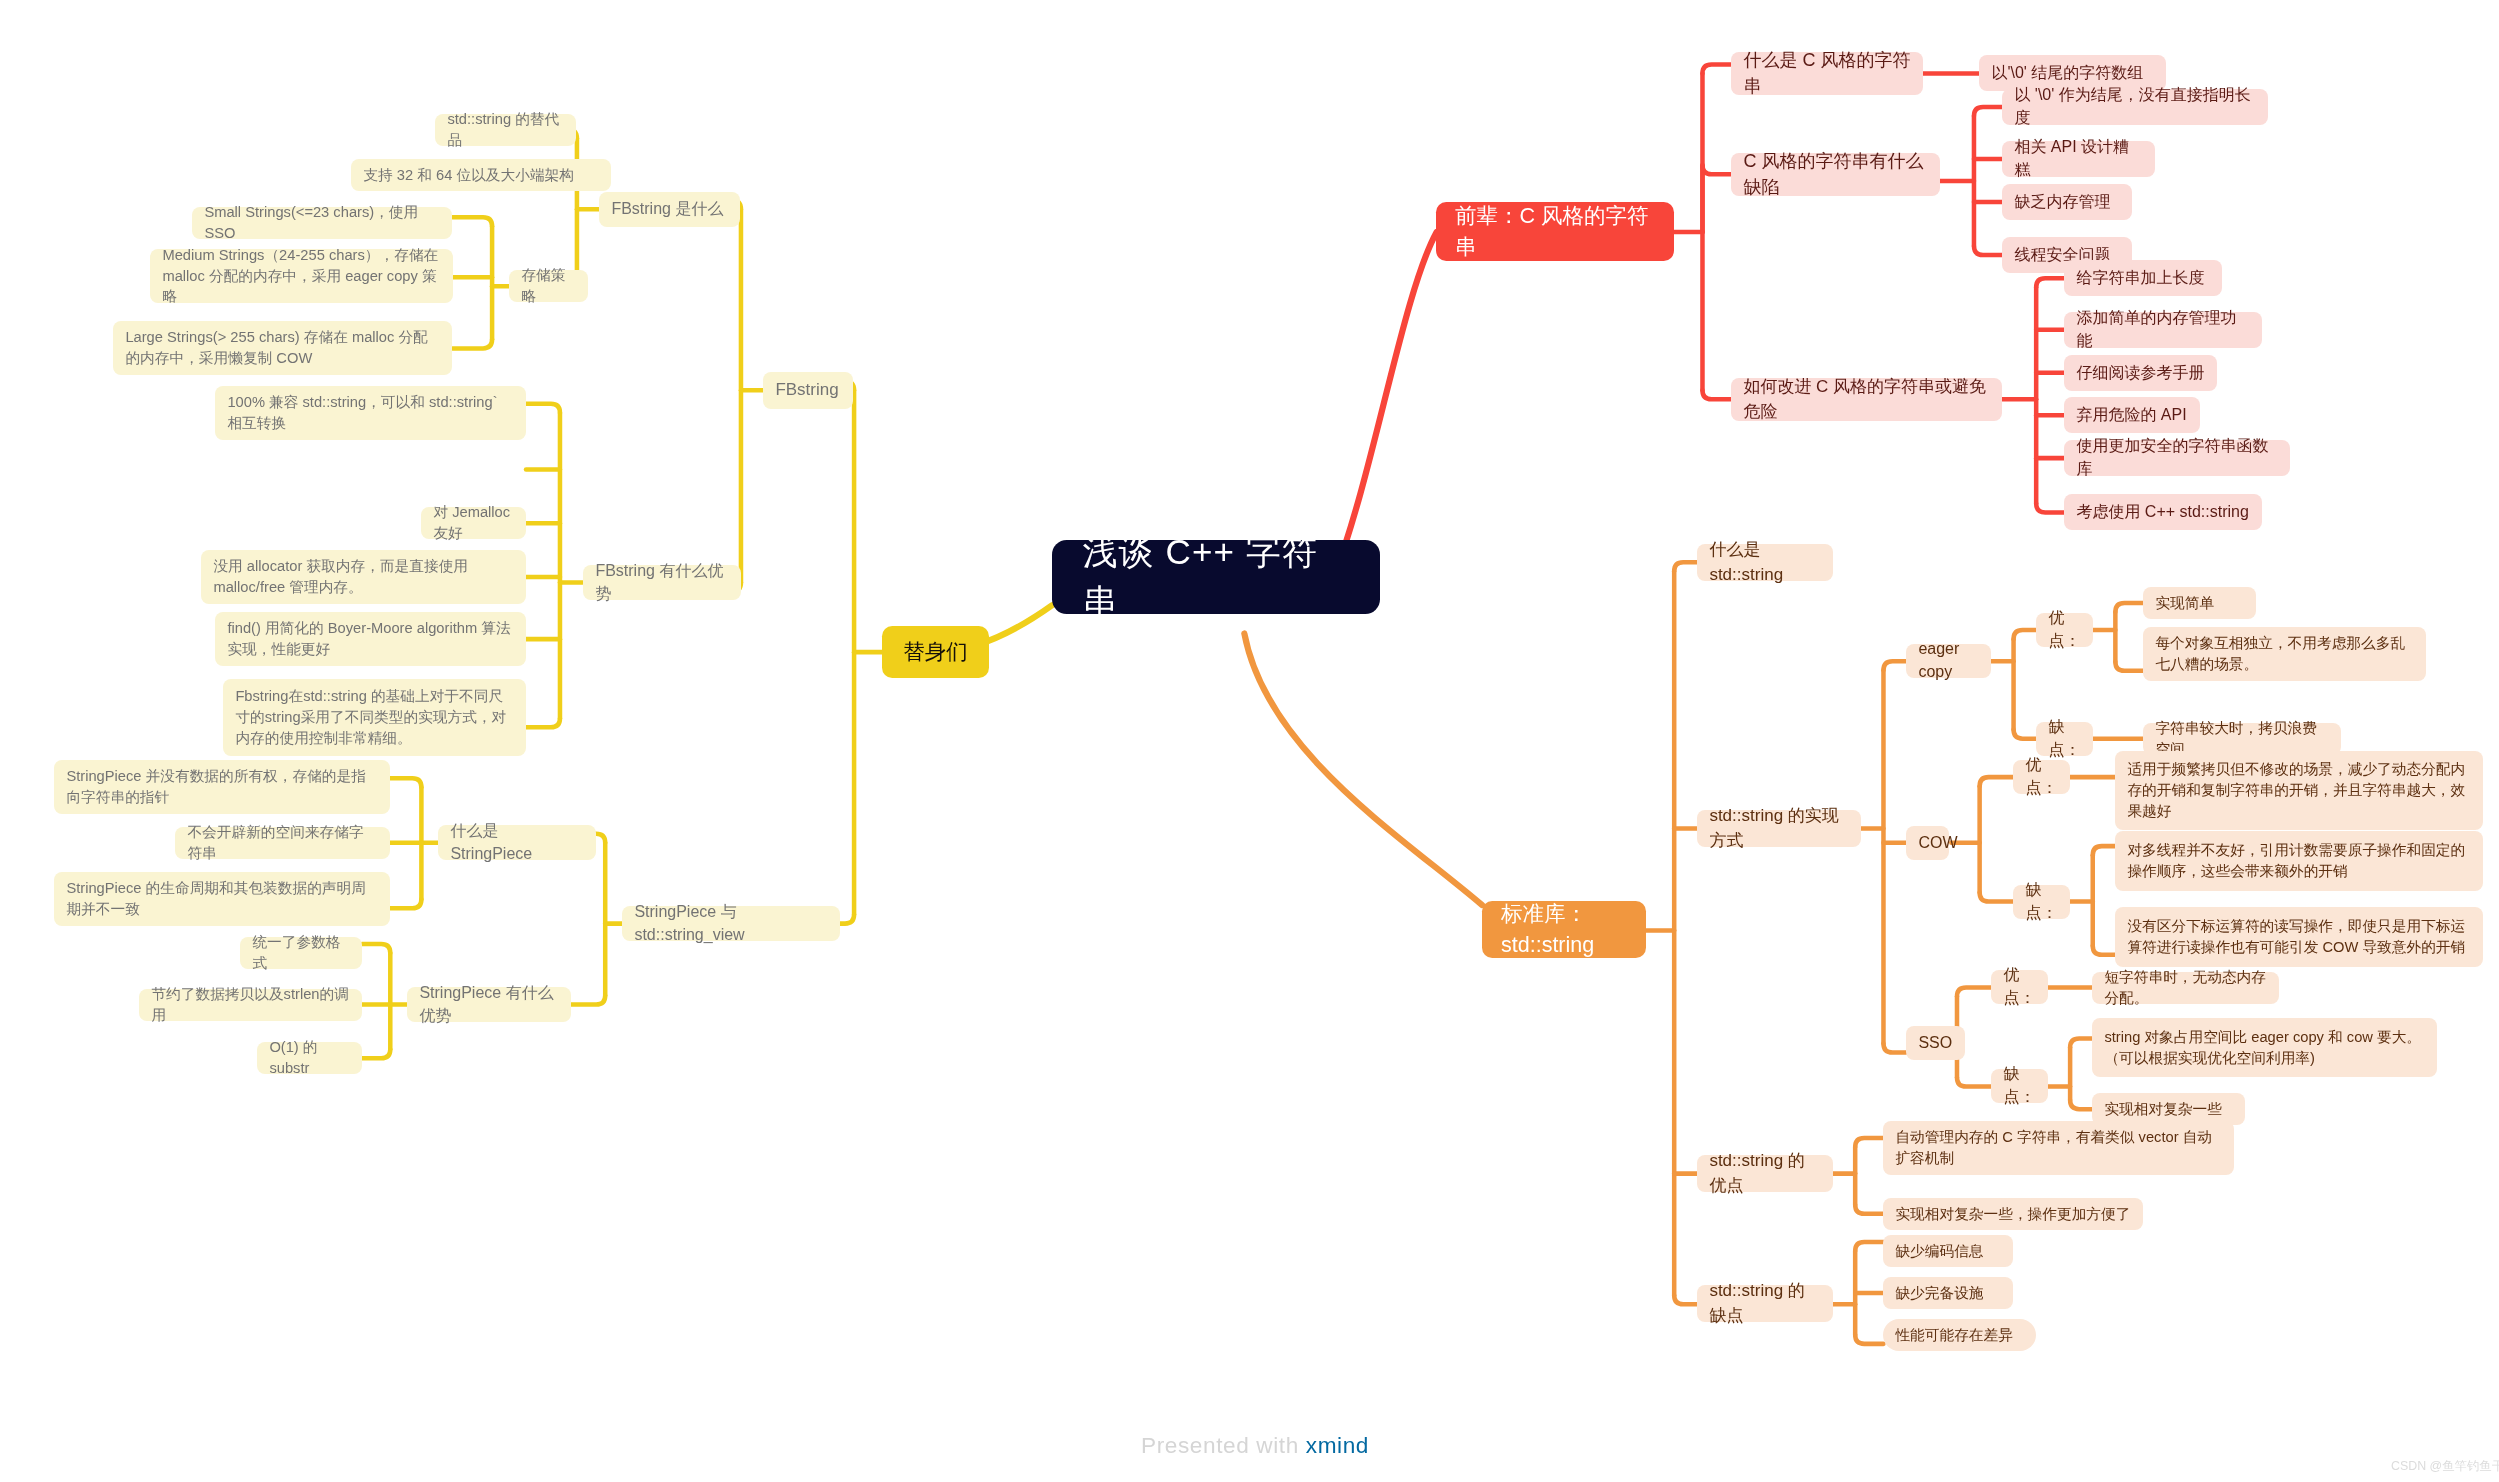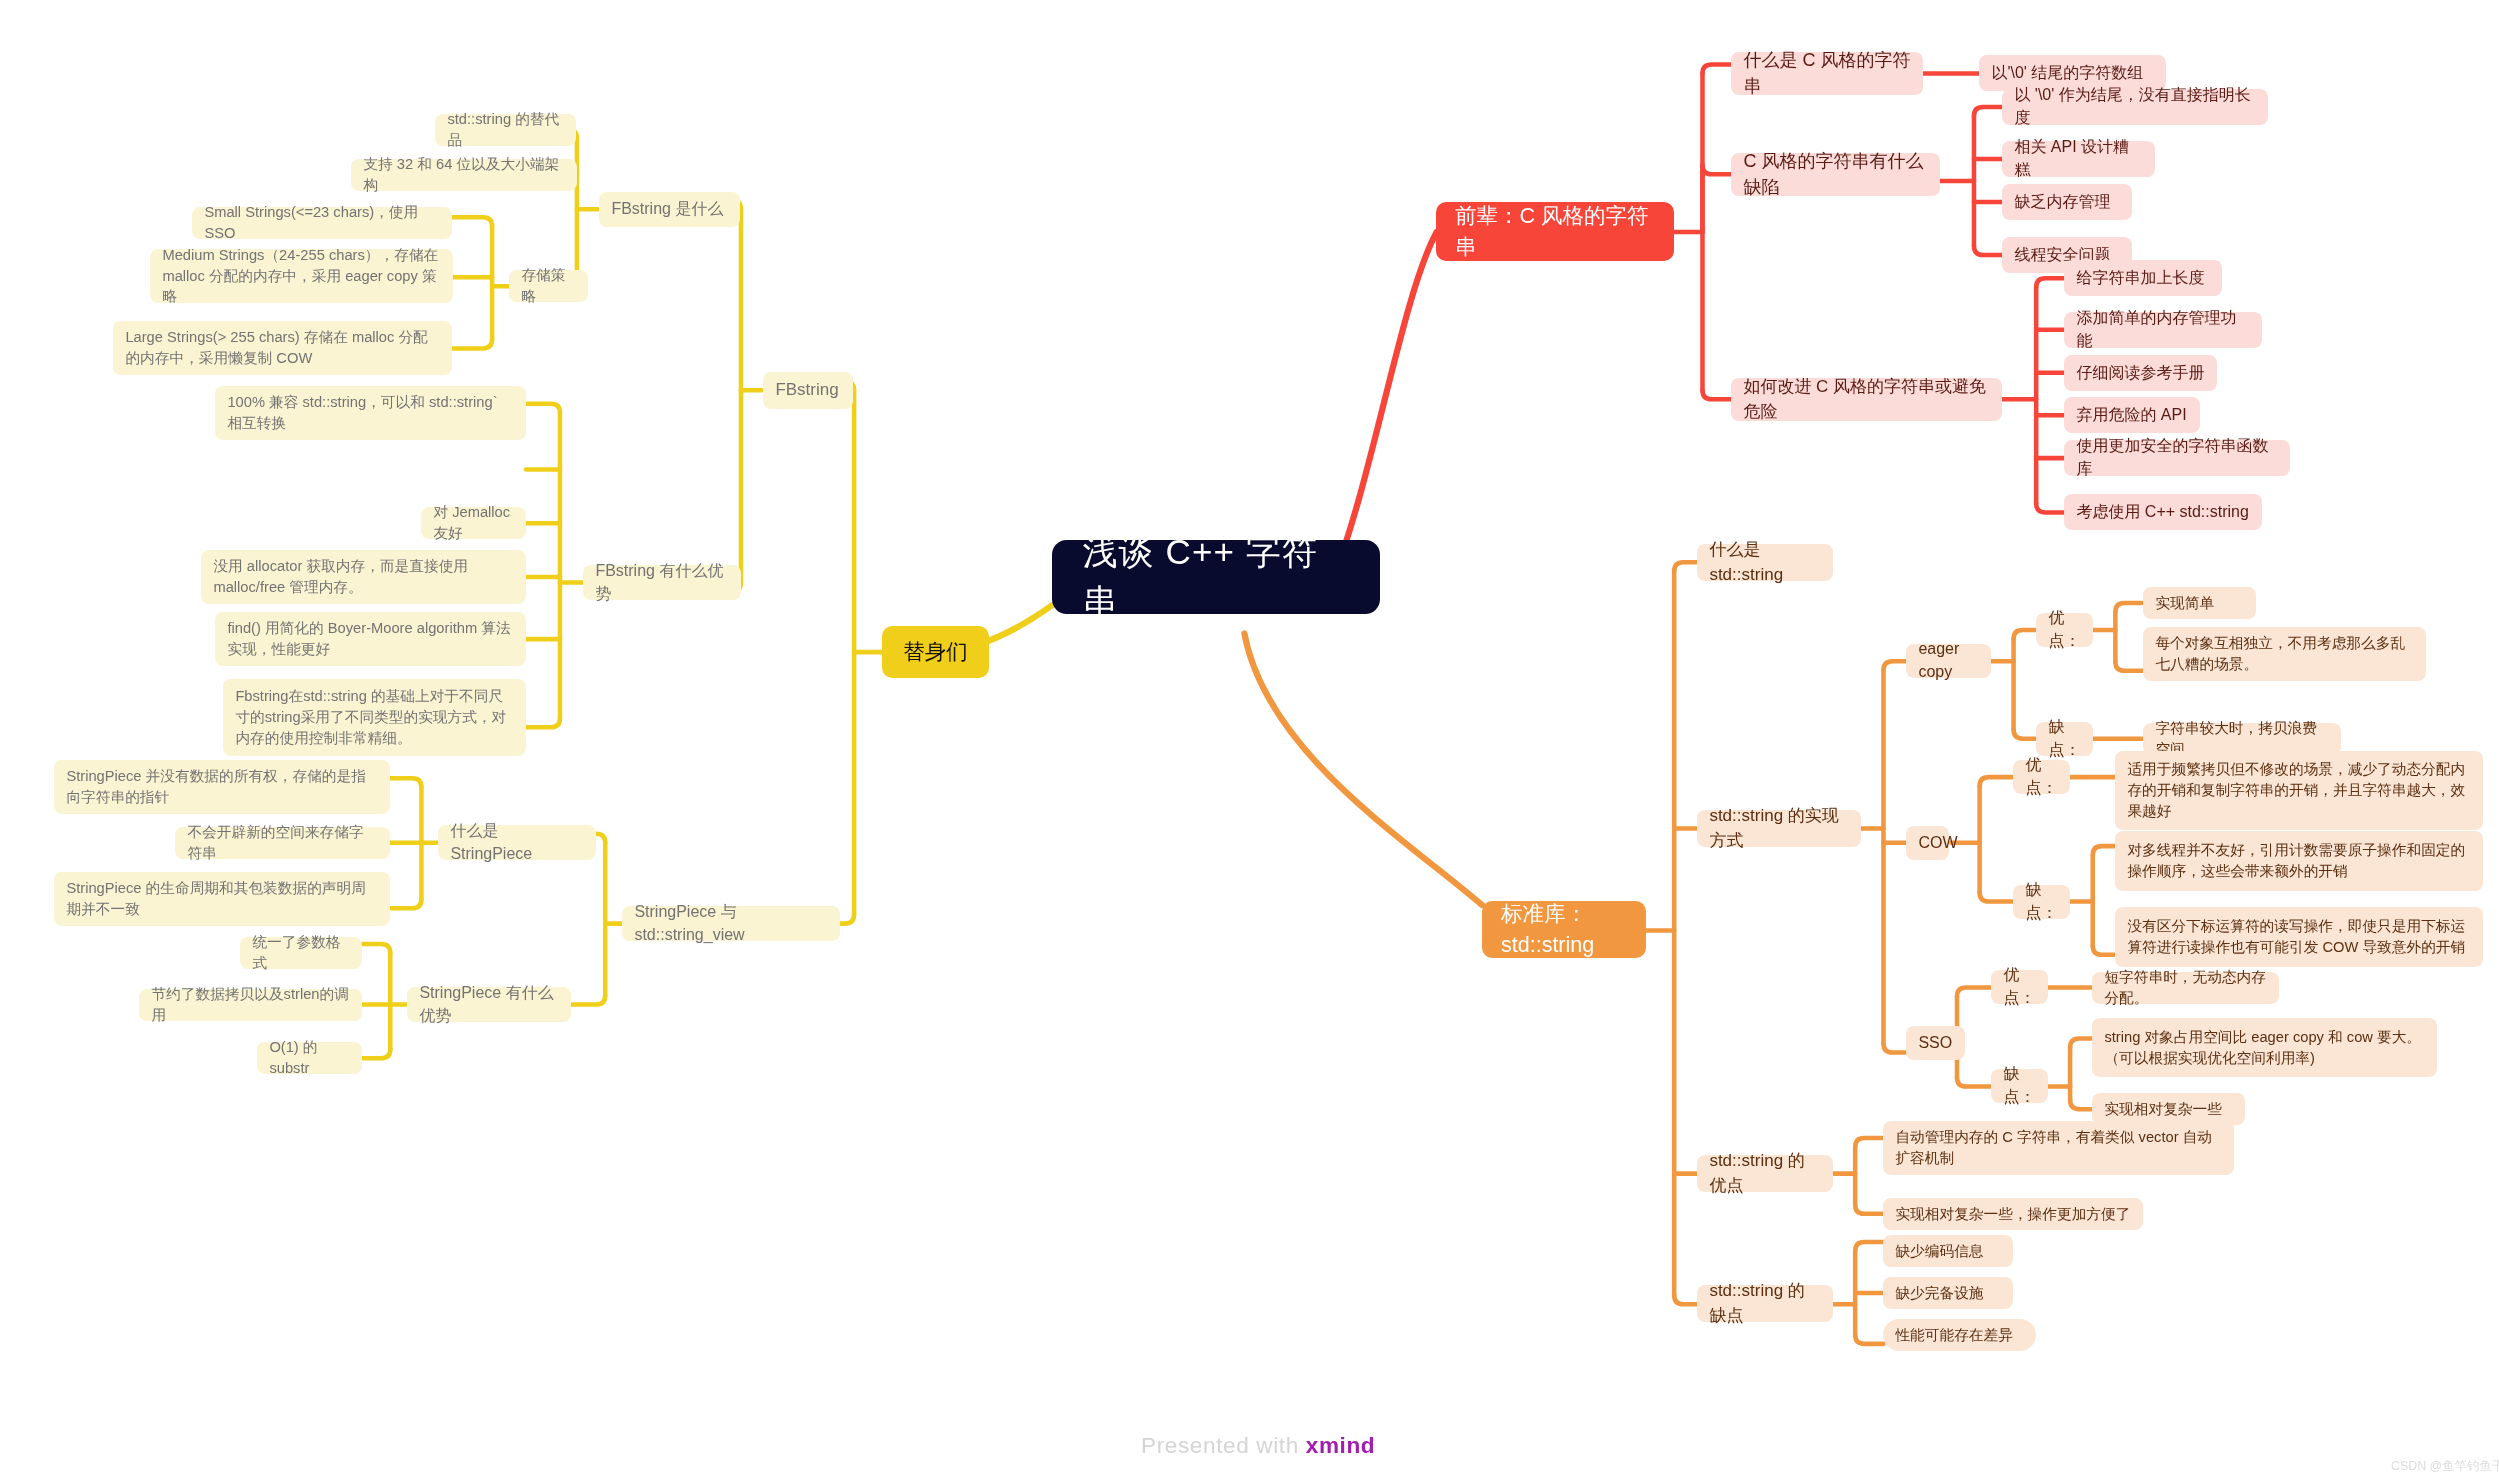--- a/index.html
+++ b/index.html
@@ -43,21 +43,21 @@
 
   .s26{font-size:14.7px;}
   .s28{font-size:16px;}
   .s30{font-size:17px;}
   .s32{font-size:18px;}
 
   .watermark{
     position:absolute;color:#d5d5d5;font-size:22.6px;letter-spacing:0.6px;
     white-space:nowrap;
   }
-  .watermark b{color:#a21caf;font-weight:700;}
+  .watermark b{color:#0369a1;font-weight:400;}
   .csdn{
     position:absolute;color:#dcdcdc;font-size:12.4px;white-space:nowrap;
   }
 </style>
 </head>
 <body>
 
 <div id="canvas">
 
   <svg id="links" viewBox="0 0 4420 2622">
@@ -256,21 +256,21 @@
   <div class="node box orange-b s26" style="left:1883px;top:1235px;width:130px;height:32px;">缺少编码信息</div>
   <div class="node box orange-b s26" style="left:1883px;top:1277px;width:130px;height:32px;">缺少完备设施</div>
   <div class="node box orange-b s26" style="left:1883px;top:1319px;width:153px;height:32px;border-radius:16px;">性能可能存在差异</div>
 
   <div class="node l1 yellow" style="left:882px;top:626px;width:107px;height:52px;">替身们</div>
 
   <div class="node box yellow-b s30" style="left:763px;top:372px;width:90px;height:37px;">FBstring</div>
 
   <div class="node box yellow-b s28" style="left:599px;top:192px;width:141px;height:35px;">FBstring 是什么</div>
   <div class="node box yellow-b s26" style="left:435px;top:114px;width:141px;height:32px;">std::string 的替代品</div>
-  <div class="node box yellow-b s26" style="left:351px;top:159px;width:226px;height:32px;">支持 32 和 64 位以及大小端架构</div>
+  <div class="node box yellow-b s26" style="left:351px;top:159px;width:260px;height:32px;">支持 32 和 64 位以及大小端架构</div>
   <div class="node box yellow-b s26" style="left:509px;top:270px;width:79px;height:32px;">存储策略</div>
   <div class="node box yellow-b s26" style="left:192px;top:207px;width:260px;height:32px;">Small Strings(&lt;=23 chars)，使用 SSO</div>
   <div class="node box yellow-b s26" style="left:150px;top:249px;width:303px;height:54px;">Medium Strings（24-255 chars），存储在 malloc 分配的内存中，采用 eager copy 策略</div>
   <div class="node box yellow-b s26" style="left:113px;top:321px;width:339px;height:54px;">Large Strings(&gt; 255 chars) 存储在 malloc 分配的内存中，采用懒复制 COW</div>
 
   <div class="node box yellow-b s28" style="left:583px;top:565px;width:158px;height:35px;">FBstring 有什么优势</div>
   <div class="node box yellow-b s26" style="left:215px;top:386px;width:311px;height:54px;">100% 兼容 std::string，可以和 std::string` 相互转换</div>
   <div class="node box yellow-b s26" style="left:421px;top:507px;width:105px;height:32px;">对 Jemalloc 友好</div>
   <div class="node box yellow-b s26" style="left:215px;top:612px;width:311px;height:54px;">find() 用简化的 Boyer-Moore algorithm 算法实现，性能更好</div>
   <div class="node box yellow-b s26" style="left:201px;top:550px;width:325px;height:54px;">没用 allocator 获取内存，而是直接使用 malloc/free 管理内存。</div>

